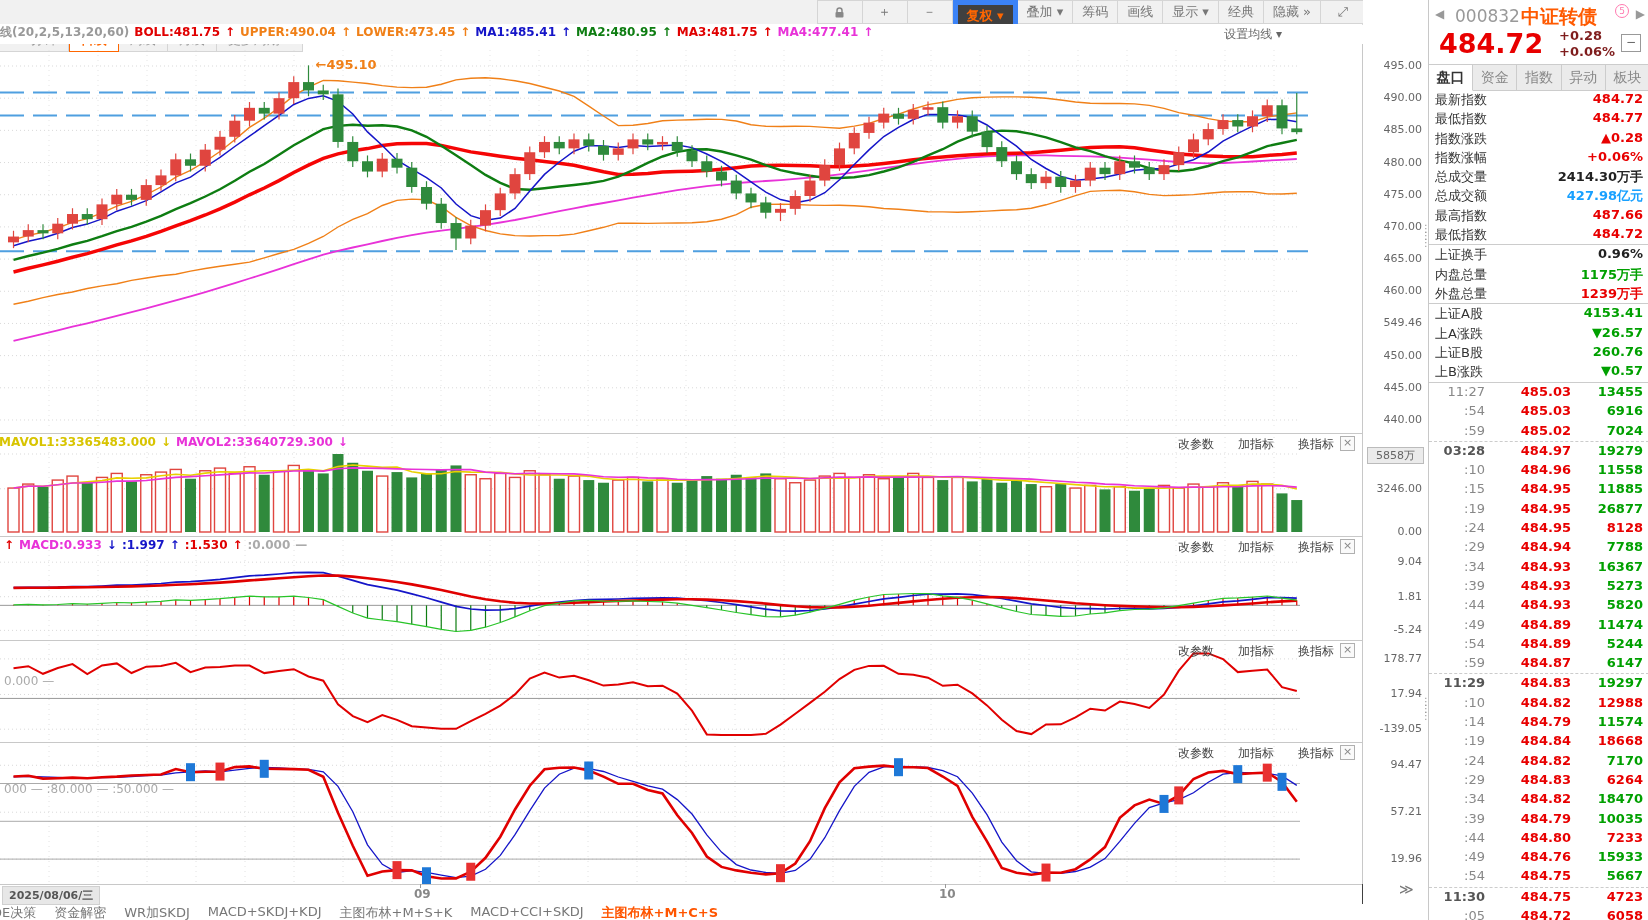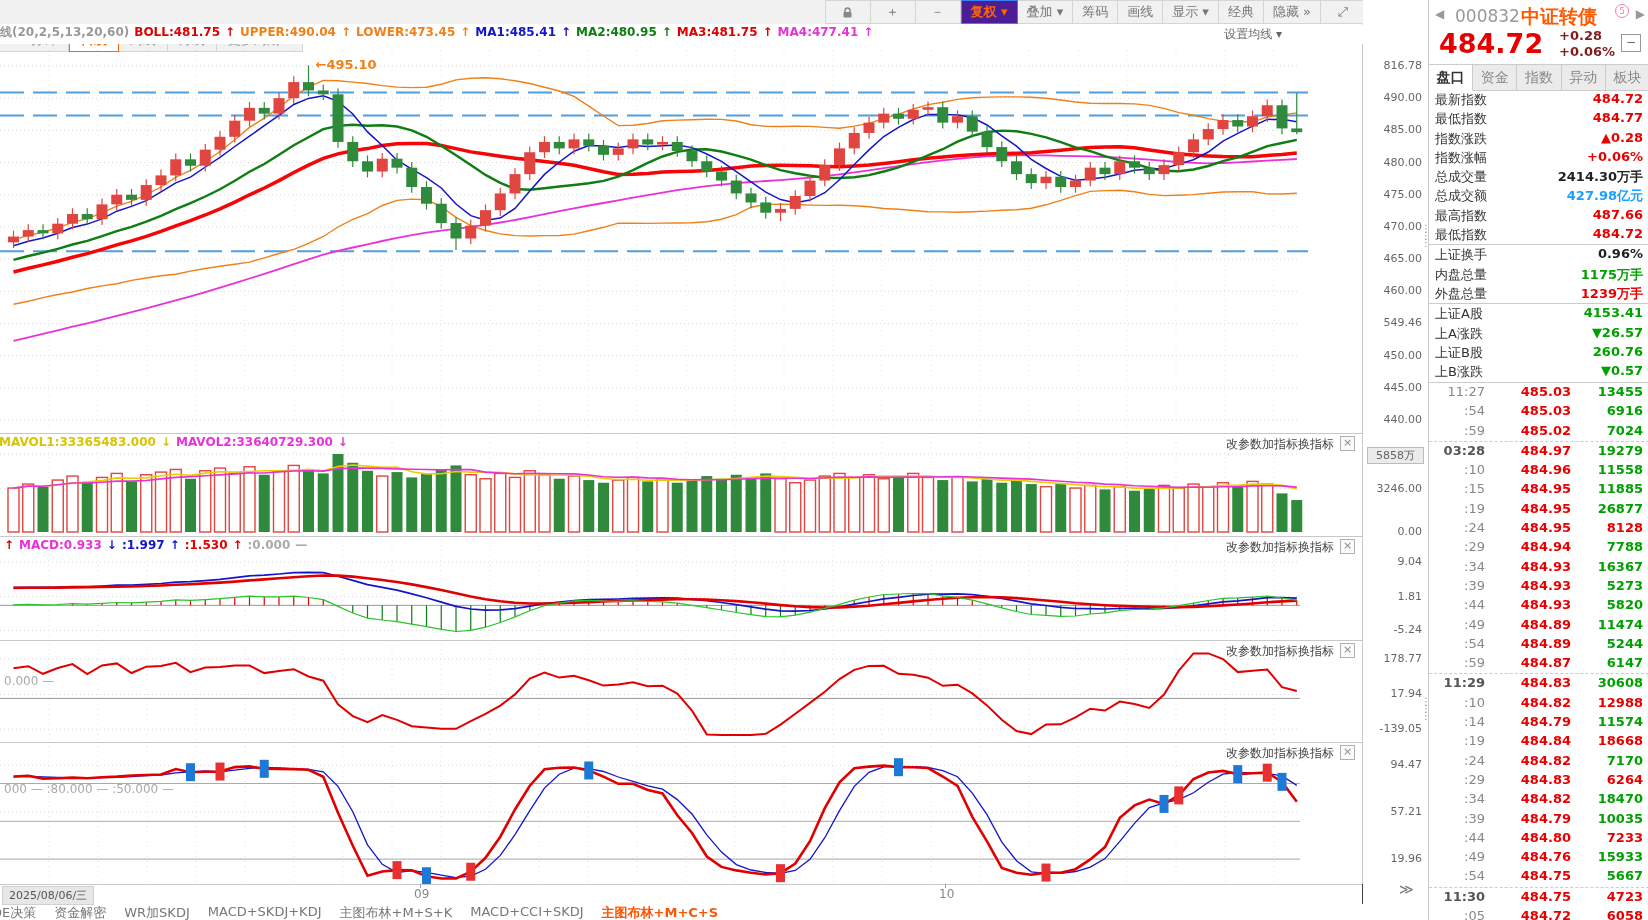--- a/index.html
+++ b/index.html
@@ -11,35 +11,35 @@
     border-bottom:1px solid #dcdcdc;white-space:nowrap;font-size:13px;color:#999;}
   .ptabs{position:absolute;left:0;top:0;height:24px;display:flex;margin-top:28px;}
   .ptab{display:flex;align-items:center;padding:0 11px;height:22px;border:1px solid #d5d5d5;
     border-left:none;background:#f1f1f1;color:#999;cursor:default;}
   .ptab:first-child{margin-left:-6px;border-left:1px solid #d5d5d5;}
   .ptab.active{background:#fff;border:1px solid #ff6600;color:#ff6600;font-weight:bold;}
   .rbtns{position:absolute;right:62px;top:0;height:24px;display:flex;}
   .rbtn{display:flex;align-items:center;justify-content:center;min-width:26px;padding:0 9px;height:22px;
     border:1px solid #d5d5d5;border-left:none;background:#f1f1f1;color:#777;}
   .rbtn:first-child{border-left:1px solid #d5d5d5;}
-  .rbtn.active{background:#4c1d95;border:1px solid #3b82f6;color:#ff6600;font-weight:bold;}
+  .rbtn.active{background:#404040;border:5px solid #3b82f6;color:#ff6600;font-weight:bold;}
   .indrow{position:absolute;left:0;top:24px;width:1362px;height:20px;font-size:12px;
     white-space:nowrap;overflow:hidden;background:#fff;}
   .indrow .seg{margin-right:5px;font-weight:bold;}
   .setma{position:absolute;right:80px;top:2px;color:#666;font-weight:normal;font-size:12px;}
   .pane{position:absolute;left:0;width:1362px;border-bottom:1px solid #c8c8c8;border-right:1px solid #c8c8c8;}
   .pane svg{position:absolute;left:0;top:0;}
   .phead{position:absolute;left:4px;top:2px;font-size:12px;font-weight:bold;white-space:nowrap;z-index:3;}
   .phead .seg{margin-right:5px;}
   .plinks{position:absolute;right:28px;top:3px;font-size:12px;color:#444;z-index:3;white-space:nowrap;}
-  .plinks span{margin-left:0;cursor:default;}
+  .plinks span{margin-left:24px;cursor:default;}
   .pclose{position:absolute;right:7px;top:3px;width:13px;height:13px;border:1px solid #b0b0b0;
     color:#888;font-size:11px;line-height:12px;text-align:center;background:#fafafa;z-index:3;}
   .pparam{position:absolute;left:4px;font-size:12px;color:#aaa;z-index:3;white-space:nowrap;}
-  .xrow{position:absolute;left:0;top:884px;width:1362px;height:20px;border-right:3px solid #404040;font-size:12px;color:#888;}
+  .xrow{position:absolute;left:0;top:884px;width:1362px;height:20px;border-right:3px solid #404040;font-size:12px;color:#888;font-weight:bold;}
   .datebox{position:absolute;left:2px;top:2px;padding:1px 6px;background:#e7e7e7;border:1px solid #d0d0d0;
     font-size:11px;color:#555;}
   .mlabel{position:absolute;top:3px;color:#888;}
   .mtick{position:absolute;top:0;width:1px;height:4px;background:#999;}
   .btabs{position:absolute;left:0;top:904px;width:1362px;height:16px;display:flex;gap:18px;
     font-size:13px;color:#777;white-space:nowrap;}
   .btab{cursor:default;}
   .btab:first-child{margin-left:-8px;}
   .btab.active{color:#ff5500;font-weight:bold;}
   
@@ -704,21 +704,21 @@
         <div class="btab">主图布林+M+S+K</div>
         <div class="btab">MACD+CCI+SKDJ</div>
         <div class="btab active">主图布林+M+C+S</div>
       </div>
   </div>
 
   <div id="axisstrip">
     <div class="grip" style="top:225px">⋮<br>⋮<br>⋮</div>
     <div class="grip" style="top:698px">⋮<br>⋮<br>⋮</div>
     <div class="scrollmore">≫</div>
-  <div class="alabel" style="top: 59px;">816.78</div>
+  <div class="alabel" style="top: 59px;">495.00</div>
       <div class="alabel" style="top: 91.18px;">490.00</div>
       <div class="alabel" style="top: 123.36px;">485.00</div>
       <div class="alabel" style="top: 155.54px;">480.00</div>
       <div class="alabel" style="top: 187.72px;">475.00</div>
       <div class="alabel" style="top: 219.9px;">470.00</div>
       <div class="alabel" style="top: 252.08px;">465.00</div>
       <div class="alabel" style="top: 284.26px;">460.00</div>
       <div class="alabel" style="top: 316.44px;">549.46</div>
       <div class="alabel" style="top: 348.62px;">450.00</div>
       <div class="alabel" style="top: 380.8px;">445.00</div>
@@ -893,21 +893,21 @@
           <span class="tv c-g">5244</span>
         </div>
         <div class="trow">
           <span class="tt">:59</span>
           <span class="tp">484.87</span>
           <span class="tv c-g">6147</span>
         </div>
         <div class="trow newmin">
           <span class="tt">11:29</span>
           <span class="tp">484.83</span>
-          <span class="tv c-g">30608</span>
+          <span class="tv c-g">19297</span>
         </div>
         <div class="trow">
           <span class="tt">:10</span>
           <span class="tp">484.82</span>
           <span class="tv c-r">12988</span>
         </div>
         <div class="trow">
           <span class="tt">:14</span>
           <span class="tp">484.79</span>
           <span class="tv c-g">11574</span>

